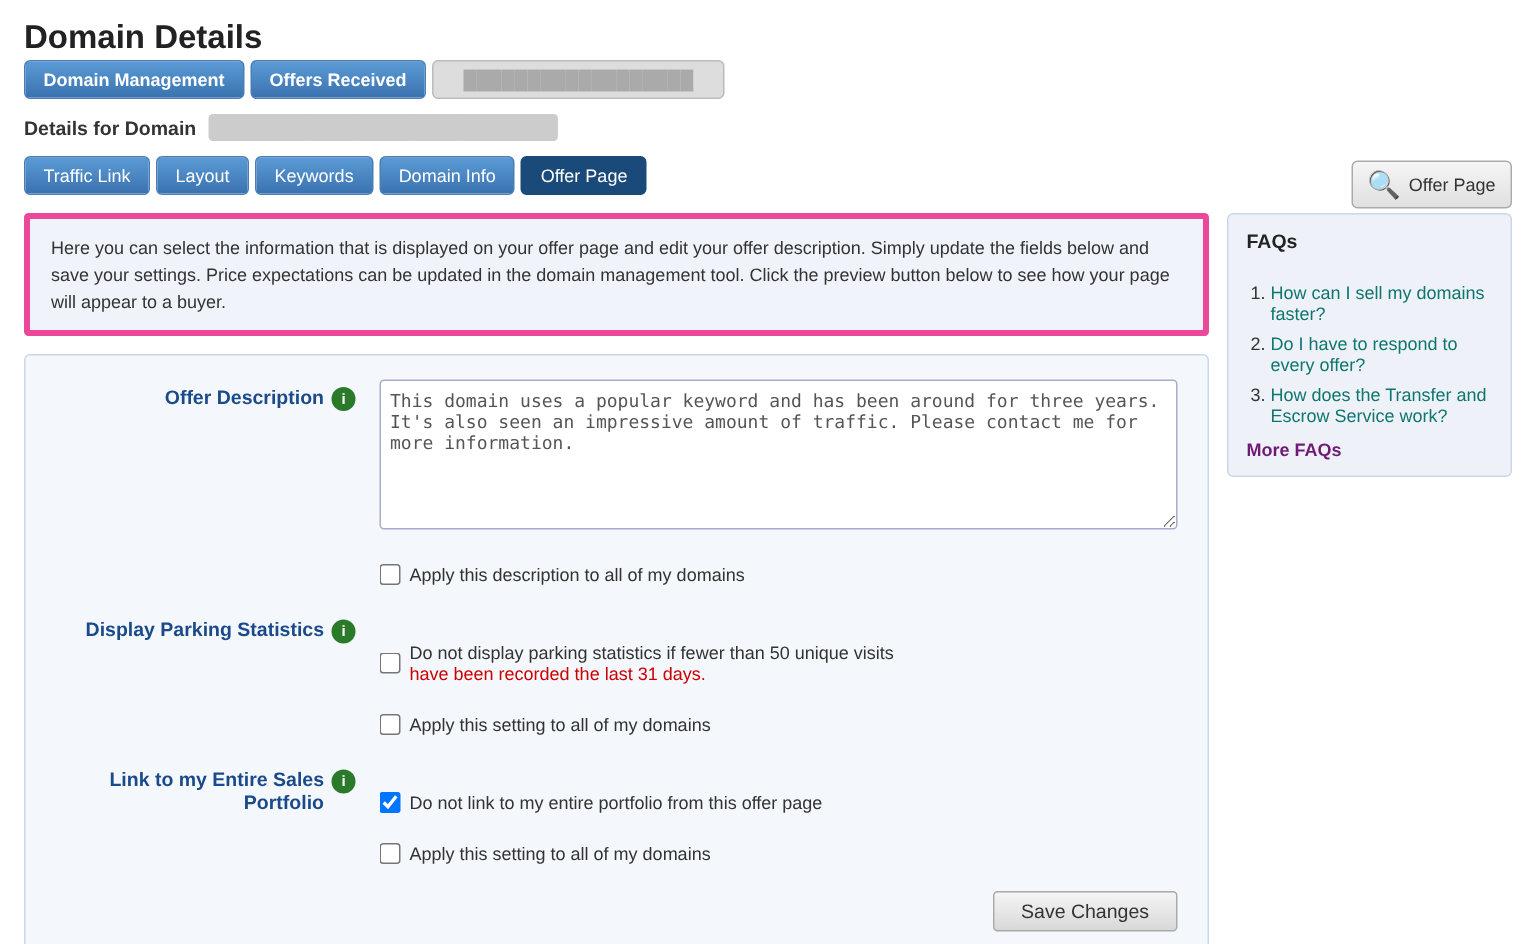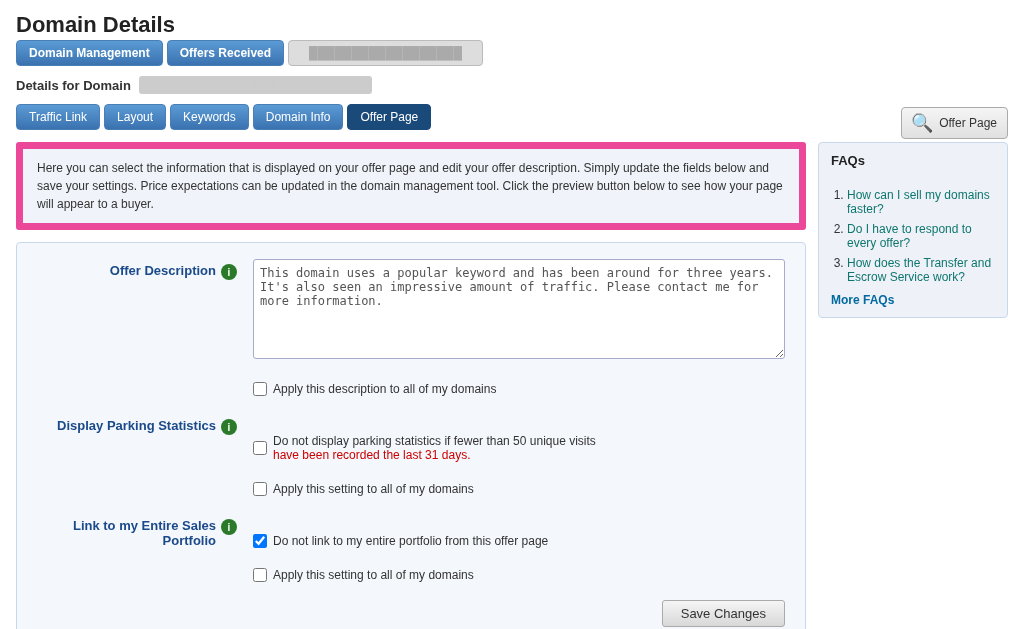--- a/index.html
+++ b/index.html
@@ -112,21 +112,21 @@
     
     .main-content {
       display: flex;
       gap: 12px;
     }
     .left-panel {
       flex: 1;
     }
     .description-text {
       background: #f0f4fa;
-      border: 7px solid #ec4899;
+      border: 4px solid #ec4899;
       padding: 10px 14px;
       font-size: 12px;
       line-height: 1.5;
       color: #333;
       border-radius: 3px;
       margin-bottom: 12px;
     }
     
     .form-panel {
       border: 1px solid #c8d8ea;
@@ -237,21 +237,21 @@
     .faq-list li {
       margin-bottom: 6px;
       font-size: 12px;
     }
     .faq-link {
       color: #0f766e;
       text-decoration: none;
       font-size: 12px;
     }
     .more-faqs {
-      color: #0369a1;
+      color: #701a75;
       text-decoration: none;
       font-size: 12px;
       font-weight: bold;
     }
     .sub-tabs-wrapper {
       display: flex;
       align-items: center;
       width: 100%;
     }
   </style>

